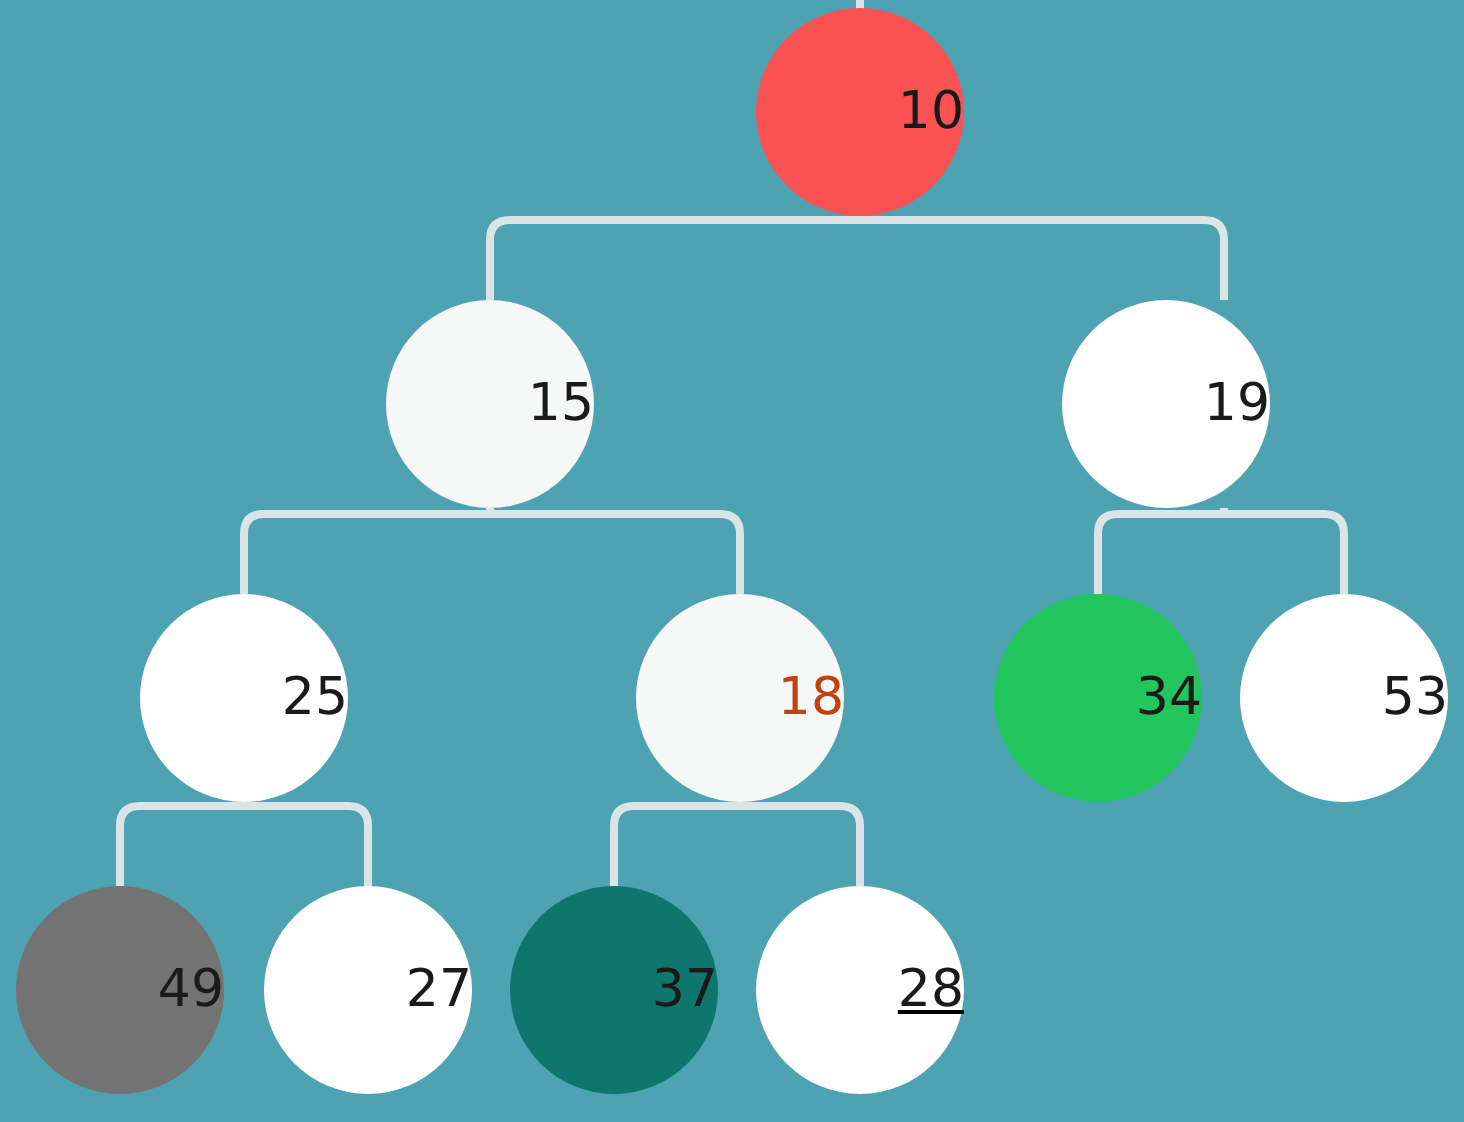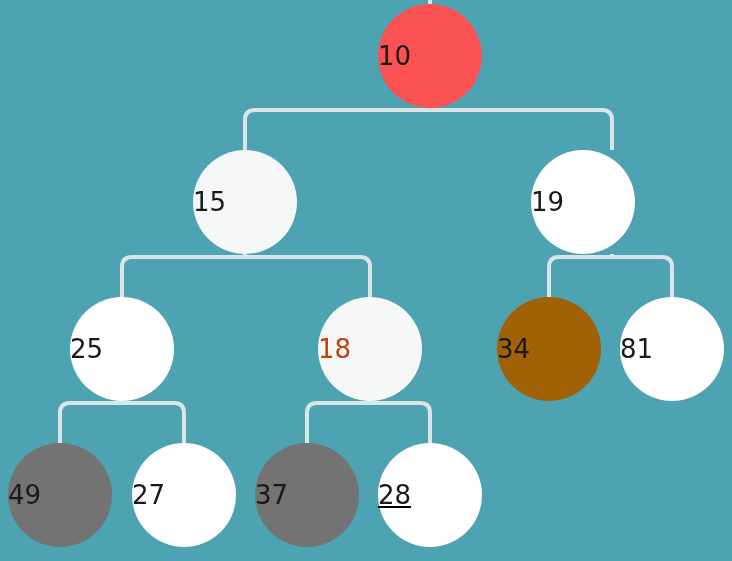--- a/index.html
+++ b/index.html
@@ -25,21 +25,21 @@
     top: 0;
     width: 732px;
     height: 561px;
     pointer-events: none;
   }
   .tree-node {
     position: absolute;
     border-radius: 50%;
     display: flex;
     align-items: center;
-    justify-content: flex-start;
+    justify-content: flex-end;
     box-sizing: border-box;
     z-index: 2;
   }
   .node-label {
     font-family: "DejaVu Sans", sans-serif;
     line-height: 1;
     user-select: none;
     white-space: nowrap;
   }
 </style>
@@ -76,33 +76,33 @@
       </div>
       <div class="tree-node" style="left: 531px; top: 150px; width: 104px; height: 104px; background: rgb(255, 255, 255);">
         <span class="node-label" style="font-size: 26px; color: rgb(26, 26, 26);">19</span>
       </div>
       <div class="tree-node" style="left: 70px; top: 297px; width: 104px; height: 104px; background: rgb(255, 255, 255);">
         <span class="node-label" style="font-size: 26px; color: rgb(26, 26, 26);">25</span>
       </div>
       <div class="tree-node" style="left: 318px; top: 297px; width: 104px; height: 104px; background: rgb(246, 247, 247);">
         <span class="node-label" style="font-size: 26px; color: #c2410c;">18</span>
       </div>
-      <div class="tree-node" style="left: 497px; top: 297px; width: 104px; height: 104px; background: #a16207;">
+      <div class="tree-node" style="left: 497px; top: 297px; width: 104px; height: 104px; background: #22c55e;">
         <span class="node-label" style="font-size: 26px; color: rgb(26, 26, 26);">34</span>
       </div>
       <div class="tree-node" style="left: 620px; top: 297px; width: 104px; height: 104px; background: rgb(255, 255, 255);">
-        <span class="node-label" style="font-size: 26px; color: rgb(26, 26, 26);">81</span>
+        <span class="node-label" style="font-size: 26px; color: rgb(26, 26, 26);">53</span>
       </div>
       <div class="tree-node" style="left: 8px; top: 443px; width: 104px; height: 104px; background: #737373;">
         <span class="node-label" style="font-size: 26px; color: rgb(26, 26, 26);">49</span>
       </div>
       <div class="tree-node" style="left: 132px; top: 443px; width: 104px; height: 104px; background: rgb(255, 255, 255);">
         <span class="node-label" style="font-size: 26px; color: rgb(26, 26, 26);">27</span>
       </div>
-      <div class="tree-node" style="left: 255px; top: 443px; width: 104px; height: 104px; background: #737373;">
+      <div class="tree-node" style="left: 255px; top: 443px; width: 104px; height: 104px; background: #0f766e;">
         <span class="node-label" style="font-size: 26px; color: rgb(26, 26, 26);">37</span>
       </div>
       <div class="tree-node" style="left: 378px; top: 443px; width: 104px; height: 104px; background: rgb(255, 255, 255); text-decoration: underline;">
         <span class="node-label" style="font-size: 26px; color: rgb(26, 26, 26);">28</span>
       </div>
     </div>
 
 </div>
 
 </body></html>

